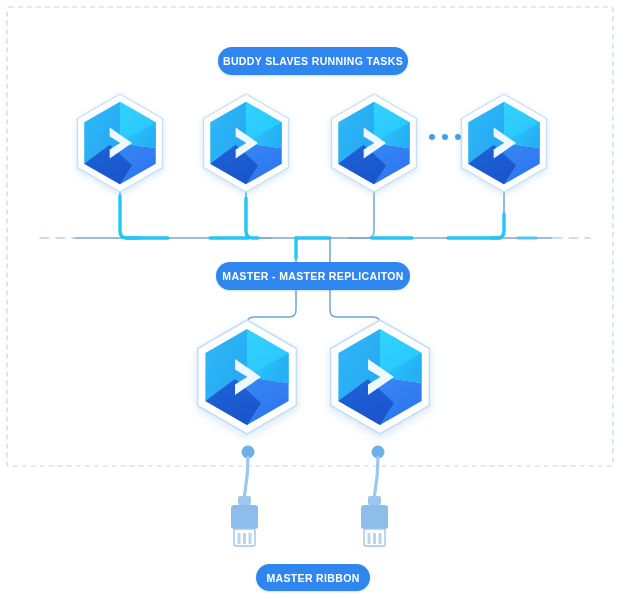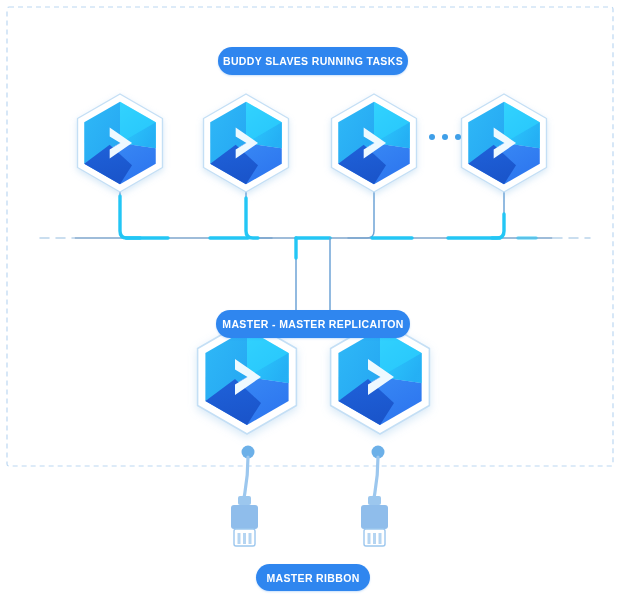--- a/index.html
+++ b/index.html
@@ -19,21 +19,21 @@
     color:#ffffff;
     border-radius:999px;
     font-weight:bold;
     letter-spacing:.35px;
     white-space:nowrap;
     box-shadow:0 1px 2px rgba(47,134,239,.25);
     z-index:40;
     user-select:none;
   }
   #pill-slaves{left:218px;top:47px;width:190px;height:28px;font-size:10.5px;}
-  #pill-master{left:216px;top:262px;width:194px;height:28px;font-size:10.5px;margin-top:48px;}
+  #pill-master{left:216px;top:262px;width:194px;height:28px;font-size:10.5px;}
   #pill-ribbon{left:256px;top:564px;width:114px;height:27px;font-size:10.5px;}
 
   .ellipsis-dots{
     position:absolute;left:429px;top:132px;width:32px;height:10px;
     display:flex;align-items:center;justify-content:space-between;z-index:30;
   }
   .ellipsis-dots i{display:block;width:6px;height:6px;border-radius:50%;background:#3f9fe8;}
 </style>
 </head>
 <body>

